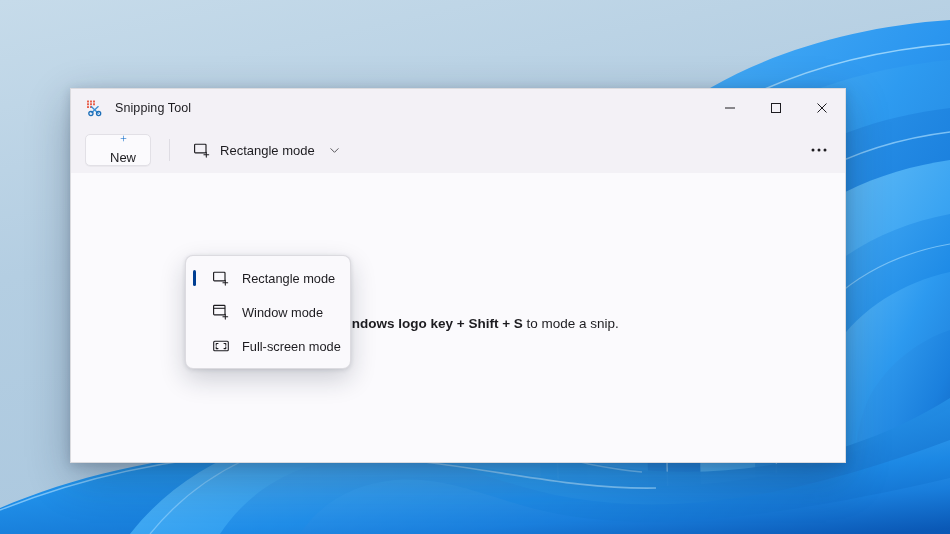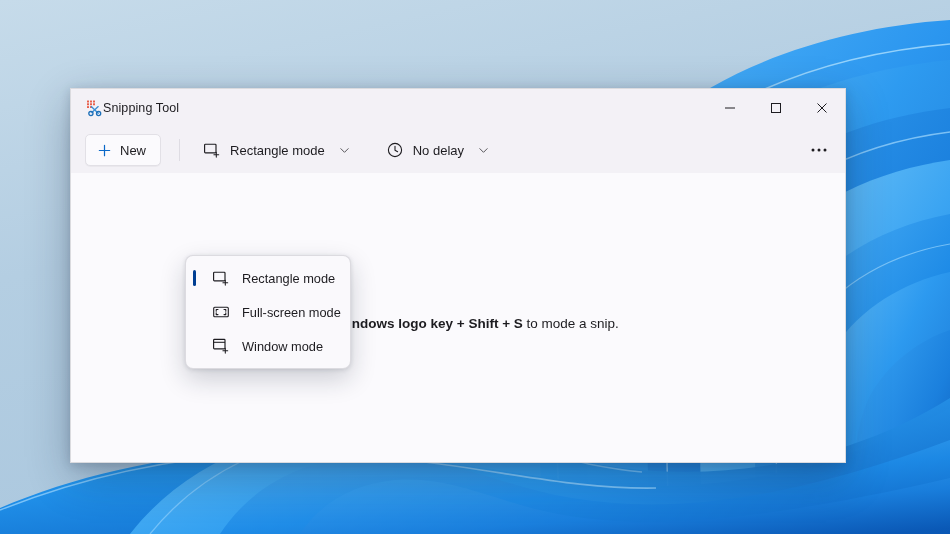--- a/index.html
+++ b/index.html
@@ -52,20 +52,21 @@
 
   .app-icon {
     position: relative;
     width: 18px;
     height: 18px;
     margin-left: 14px;
     flex: 0 0 auto;
   }
 
   .app-title {
+    margin-left: 12px;
     font-size: 12.5px;
     color: #1d1c20;
     letter-spacing: 0.1px;
   }
 
   .win-controls {
     position: absolute;
     right: 0;
     top: 0;
     height: 38px;
@@ -89,28 +90,29 @@
     align-items: center;
     padding: 0 10px 0 14px;
     box-sizing: border-box;
   }
 
   .new-btn {
     display: flex;
     align-items: center;
     gap: 8px;
     height: 30px;
-    padding: 0 14px 0 11px;
+    padding: 0 14px 0 24px;
     background: #fbfafd;
     border: 1px solid #e2e0e6;
     border-radius: 5px;
     box-shadow: 0 1px 0 rgba(0,0,0,0.035);
     cursor: default;
     font-size: 13px;
     color: #1d1c20;
+    flex-direction: column;
   }
 
   .tb-sep {
     width: 1px;
     height: 22px;
     background: #dedce3;
     margin: 0 16px 0 18px;
   }
 
   .tb-item {
@@ -334,30 +336,20 @@
           <path d="M13.3 11.3 V16.1 M10.9 13.7 H15.7" stroke="#1d1c20" stroke-width="1.05" fill="none" stroke-linecap="round"></path>
         </svg>
         <span>Rectangle mode</span>
         <svg class="chev" width="11" height="11" viewBox="0 0 12 12">
           <path d="M2 4 L6 8 L10 4" stroke="#1d1c20" stroke-width="1.05" fill="none" stroke-linecap="round" stroke-linejoin="round"></path>
         </svg>
       </div>
 
       <div class="tb-gap"></div>
 
-      <div class="tb-item">
-        <svg class="dd-ico" viewBox="0 0 18 18">
-          <circle cx="9" cy="9" r="6.6" stroke="#1d1c20" stroke-width="1.1" fill="none"></circle>
-          <path d="M9 5.2 V9.2 L11.6 10.7" stroke="#1d1c20" stroke-width="1.1" fill="none" stroke-linecap="round" stroke-linejoin="round"></path>
-        </svg>
-        <span>No delay</span>
-        <svg class="chev" width="11" height="11" viewBox="0 0 12 12">
-          <path d="M2 4 L6 8 L10 4" stroke="#1d1c20" stroke-width="1.05" fill="none" stroke-linecap="round" stroke-linejoin="round"></path>
-        </svg>
-      </div>
 
       <div class="more-btn">
         <svg width="18" height="6" viewBox="0 0 18 6">
           <circle cx="3" cy="3" r="1.5" fill="#1d1c20"></circle>
           <circle cx="9" cy="3" r="1.5" fill="#1d1c20"></circle>
           <circle cx="15" cy="3" r="1.5" fill="#1d1c20"></circle>
         </svg>
       </div>
     </div>
 
@@ -373,32 +365,32 @@
           <span class="pip"></span>
           <svg class="dd-ico" viewBox="0 0 18 18">
             <rect x="1.6" y="3.2" width="11.4" height="8.6" rx="0.8" stroke="#1d1c20" stroke-width="1.15" fill="none"></rect>
             <path d="M13.3 11.3 V16.1 M10.9 13.7 H15.7" stroke="#1d1c20" stroke-width="1.05" fill="none" stroke-linecap="round"></path>
           </svg>
           <span>Rectangle mode</span>
         </div>
 
         <div class="dd-item">
           <svg class="dd-ico" viewBox="0 0 18 18">
-            <rect x="1.7" y="4.2" width="14.6" height="9.6" rx="1" stroke="#1d1c20" stroke-width="1.1" fill="none"></rect>
-            <path d="M6 6.4 H4.2 V8.2 M12 6.4 H13.8 V8.2 M6 11.6 H4.2 V9.8 M12 11.6 H13.8 V9.8" stroke="#1d1c20" stroke-width="1.05" fill="none" stroke-linecap="round" stroke-linejoin="round"></path>
-          </svg>
-          <span>Full-screen mode</span>
-        </div>
-
-        <div class="dd-item">
-          <svg class="dd-ico" viewBox="0 0 18 18">
             <rect x="1.6" y="2.4" width="11.4" height="9.4" rx="0.8" stroke="#1d1c20" stroke-width="1.15" fill="none"></rect>
             <path d="M1.6 5.3 H13" stroke="#1d1c20" stroke-width="1.05" fill="none"></path>
             <path d="M13.3 11.3 V16.1 M10.9 13.7 H15.7" stroke="#1d1c20" stroke-width="1.05" fill="none" stroke-linecap="round"></path>
           </svg>
           <span>Window mode</span>
         </div>
 
+        <div class="dd-item">
+          <svg class="dd-ico" viewBox="0 0 18 18">
+            <rect x="1.7" y="4.2" width="14.6" height="9.6" rx="1" stroke="#1d1c20" stroke-width="1.1" fill="none"></rect>
+            <path d="M6 6.4 H4.2 V8.2 M12 6.4 H13.8 V8.2 M6 11.6 H4.2 V9.8 M12 11.6 H13.8 V9.8" stroke="#1d1c20" stroke-width="1.05" fill="none" stroke-linecap="round" stroke-linejoin="round"></path>
+          </svg>
+          <span>Full-screen mode</span>
+        </div>
+
 
       </div>
     </div>
   </div>
 </div>
 
 </body></html>

